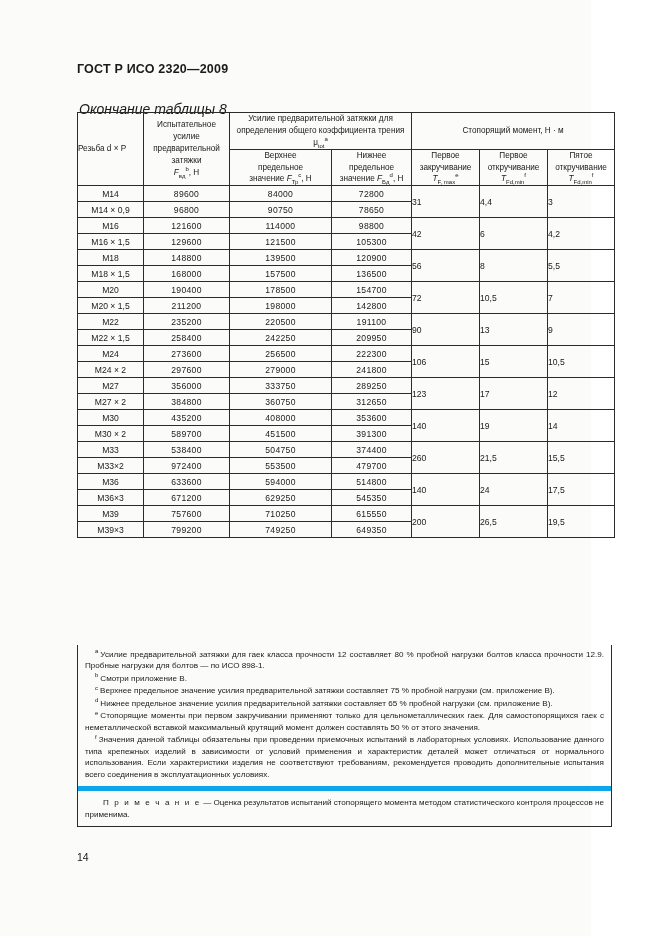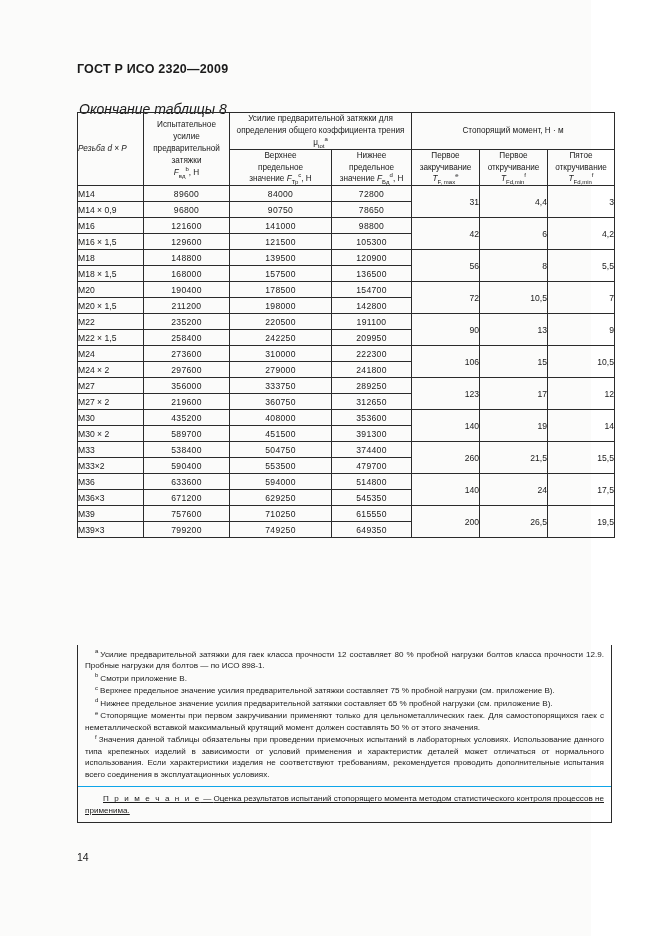--- a/index.html
+++ b/index.html
@@ -60,37 +60,36 @@
   }
   th.hcell {
     text-align: center;
     line-height: 1.45;
     padding: 3px 2px;
     font-size: 8.2px;
   }
   th.hcell-thread {
     text-align: left;
     padding-left: 6px;
-    font-style: italic;
   }
   td.thread {
-    text-align: left;
+    text-align: center;
     padding: 3px 0 3px 6px;
     height: 15px;
     font-size: 8.6px;
     white-space: nowrap;
   }
   td.num {
     text-align: center;
     height: 15px;
     font-size: 8.6px;
     letter-spacing: 0.3px;
   }
   td.merged {
-    text-align: right;
+    text-align: left;
     font-size: 8.6px;
   }
   .ital { font-style: italic; }
   sup.fn {
     font-size: 6px;
     vertical-align: super;
     line-height: 0;
   }
   sub.sb {
     font-size: 6px;
@@ -117,22 +116,21 @@
     margin: 0 0 1px 0;
     text-indent: 10px;
   }
   .note-p sup {
     font-size: 6px;
     vertical-align: super;
     line-height: 0;
     padding-right: 2px;
   }
   .divider {
-    border-top: 1px solid #0ea5e9;
-    text-decoration: underline;
+    border-top: 5px solid #0ea5e9;
   }
   .primech {
     padding: 6px 7px 6px 7px;
   }
   .primech p {
     margin: 0;
     text-indent: 18px;
     text-align: justify;
   }
   .sp { letter-spacing: 1.6px; }
@@ -219,21 +217,21 @@
         </tr>
         <tr>
           <td class="thread">M14 × 0,9</td>
           <td class="num">96800</td>
           <td class="num">90750</td>
           <td class="num">78650</td>
         </tr>
         <tr>
           <td class="thread">M16</td>
           <td class="num">121600</td>
-          <td class="num">141000</td>
+          <td class="num">114000</td>
           <td class="num">98800</td>
           <td class="merged" rowspan="2">42</td>
           <td class="merged" rowspan="2">6</td>
           <td class="merged" rowspan="2">4,2</td>
         </tr>
         <tr>
           <td class="thread">M16 × 1,5</td>
           <td class="num">129600</td>
           <td class="num">121500</td>
           <td class="num">105300</td>
@@ -279,21 +277,21 @@
         </tr>
         <tr>
           <td class="thread">M22 × 1,5</td>
           <td class="num">258400</td>
           <td class="num">242250</td>
           <td class="num">209950</td>
         </tr>
         <tr>
           <td class="thread">M24</td>
           <td class="num">273600</td>
-          <td class="num">310000</td>
+          <td class="num">256500</td>
           <td class="num">222300</td>
           <td class="merged" rowspan="2">106</td>
           <td class="merged" rowspan="2">15</td>
           <td class="merged" rowspan="2">10,5</td>
         </tr>
         <tr>
           <td class="thread">M24 × 2</td>
           <td class="num">297600</td>
           <td class="num">279000</td>
           <td class="num">241800</td>
@@ -302,21 +300,21 @@
           <td class="thread">M27</td>
           <td class="num">356000</td>
           <td class="num">333750</td>
           <td class="num">289250</td>
           <td class="merged" rowspan="2">123</td>
           <td class="merged" rowspan="2">17</td>
           <td class="merged" rowspan="2">12</td>
         </tr>
         <tr>
           <td class="thread">M27 × 2</td>
-          <td class="num">219600</td>
+          <td class="num">384800</td>
           <td class="num">360750</td>
           <td class="num">312650</td>
         </tr>
         <tr>
           <td class="thread">M30</td>
           <td class="num">435200</td>
           <td class="num">408000</td>
           <td class="num">353600</td>
           <td class="merged" rowspan="2">140</td>
           <td class="merged" rowspan="2">19</td>
@@ -332,21 +330,21 @@
           <td class="thread">M33</td>
           <td class="num">538400</td>
           <td class="num">504750</td>
           <td class="num">374400</td>
           <td class="merged" rowspan="2">260</td>
           <td class="merged" rowspan="2">21,5</td>
           <td class="merged" rowspan="2">15,5</td>
         </tr>
         <tr>
           <td class="thread">M33×2</td>
-          <td class="num">590400</td>
+          <td class="num">972400</td>
           <td class="num">553500</td>
           <td class="num">479700</td>
         </tr>
         <tr>
           <td class="thread">M36</td>
           <td class="num">633600</td>
           <td class="num">594000</td>
           <td class="num">514800</td>
           <td class="merged" rowspan="2">140</td>
           <td class="merged" rowspan="2">24</td>

